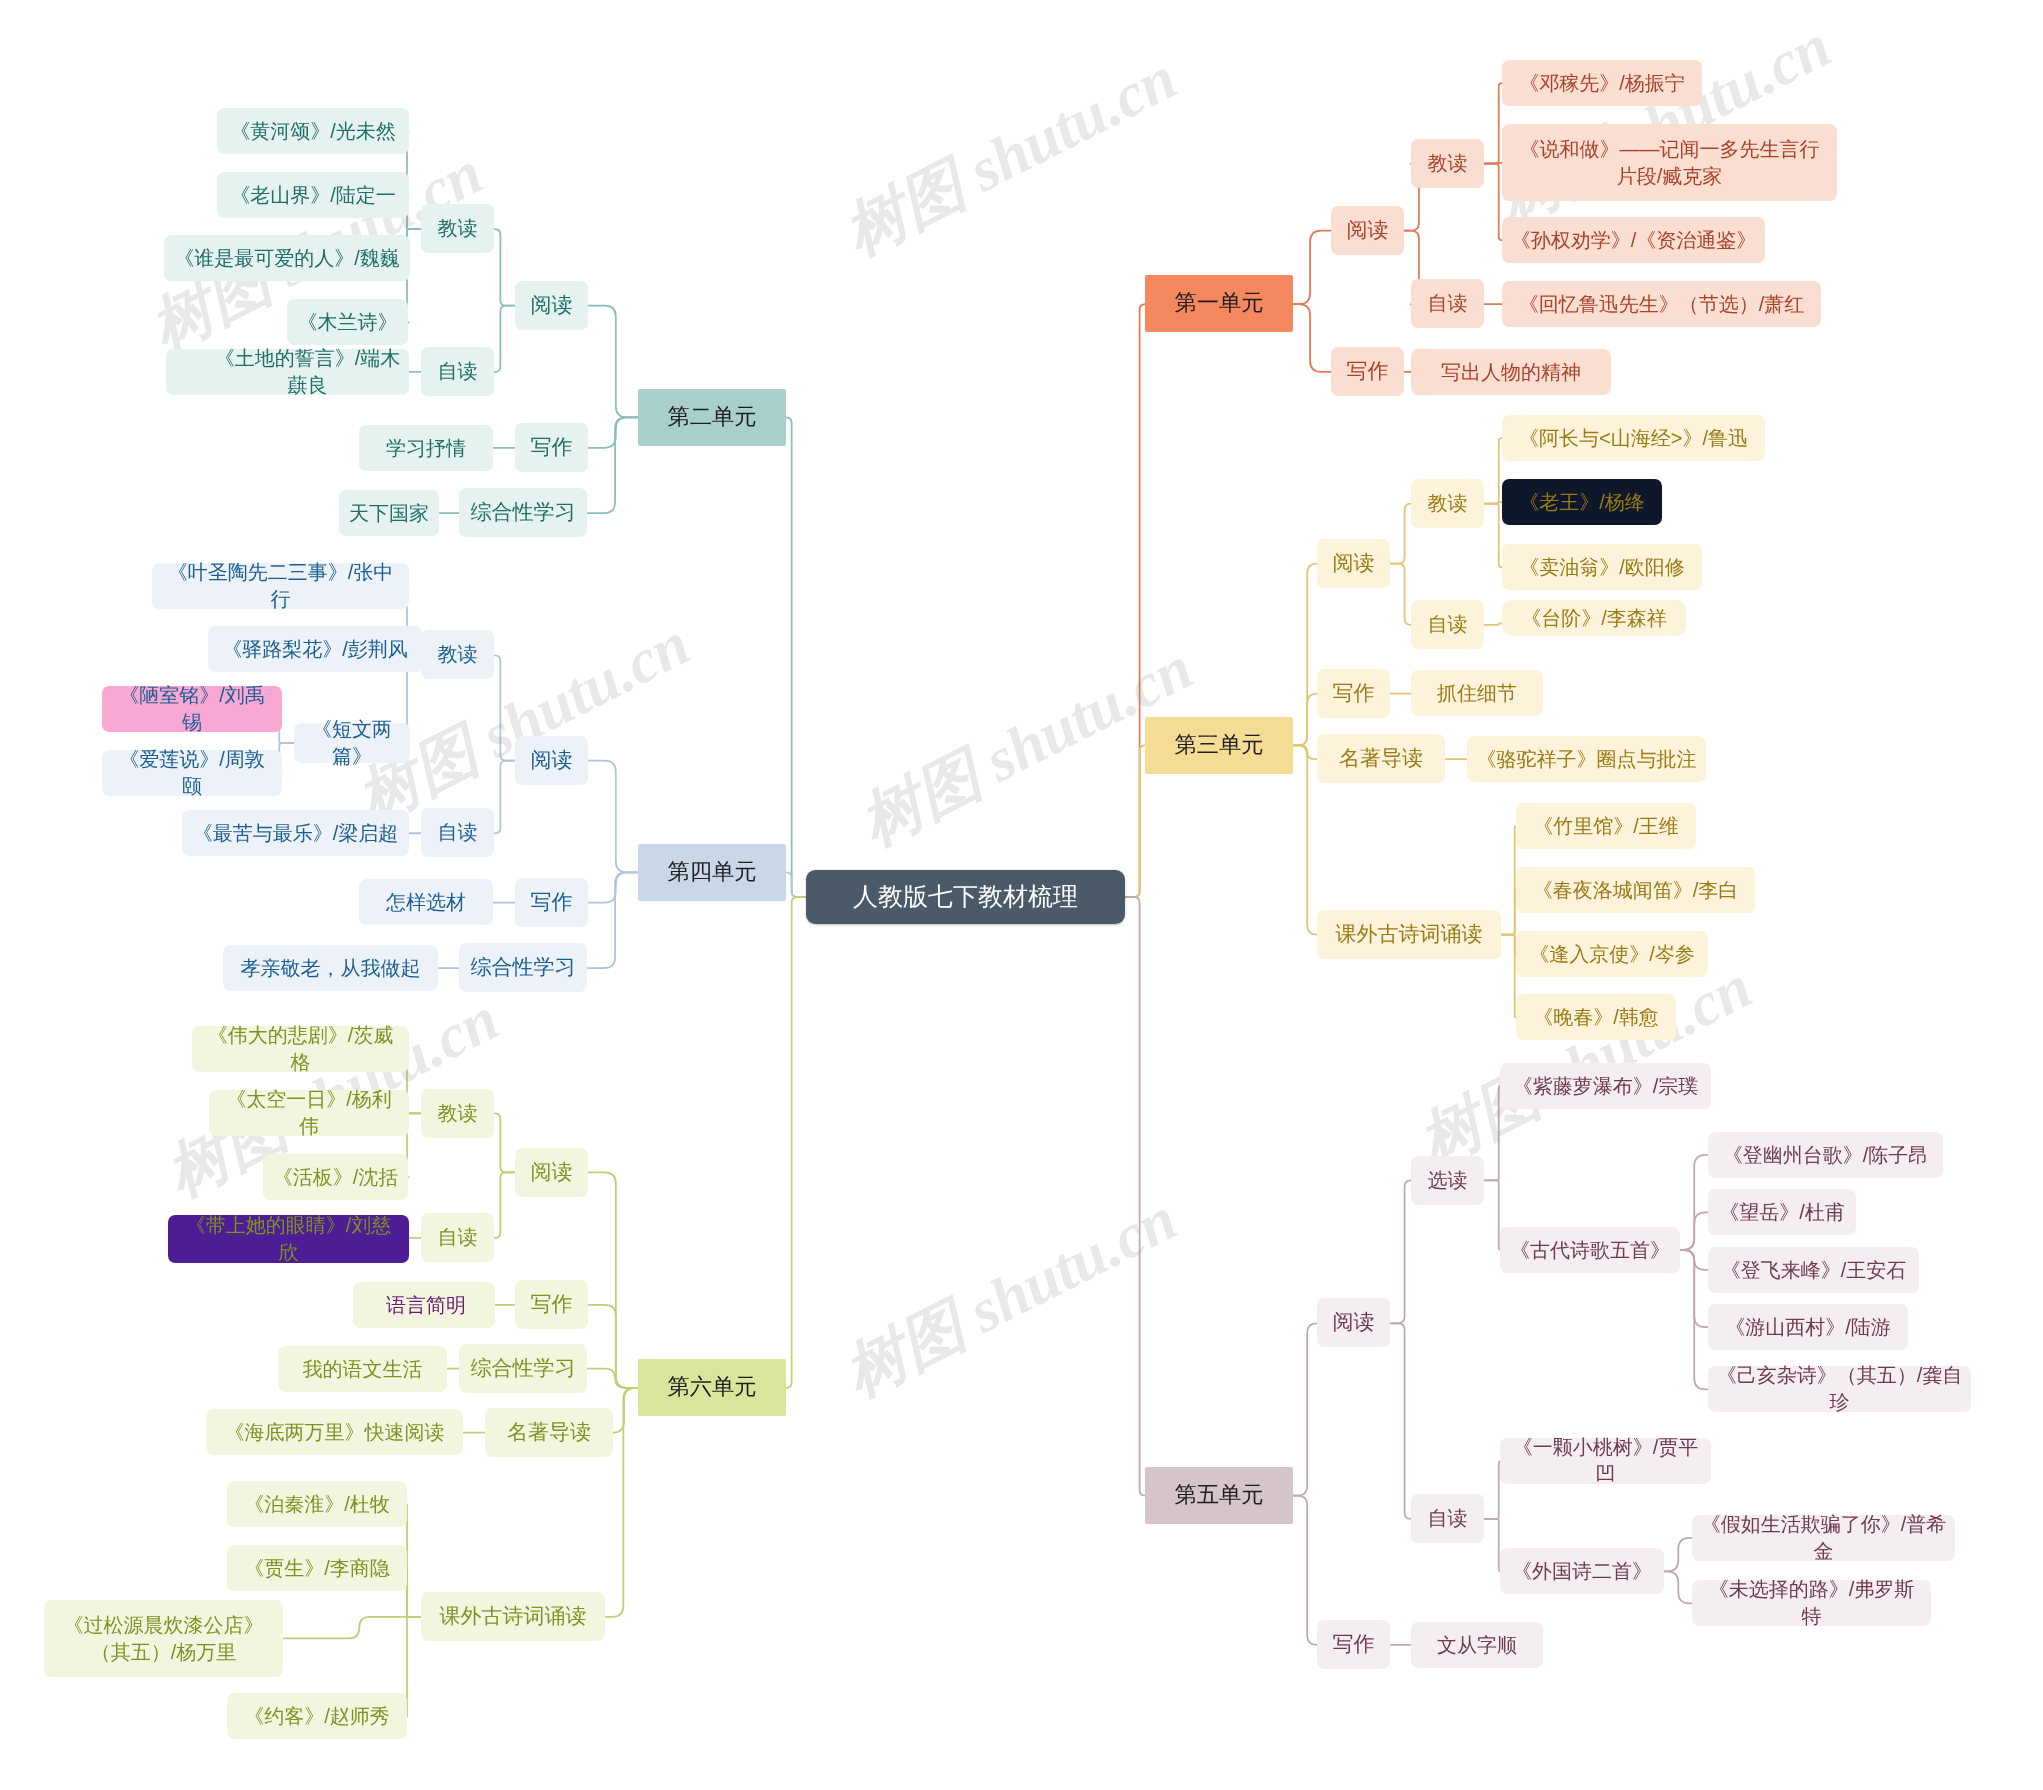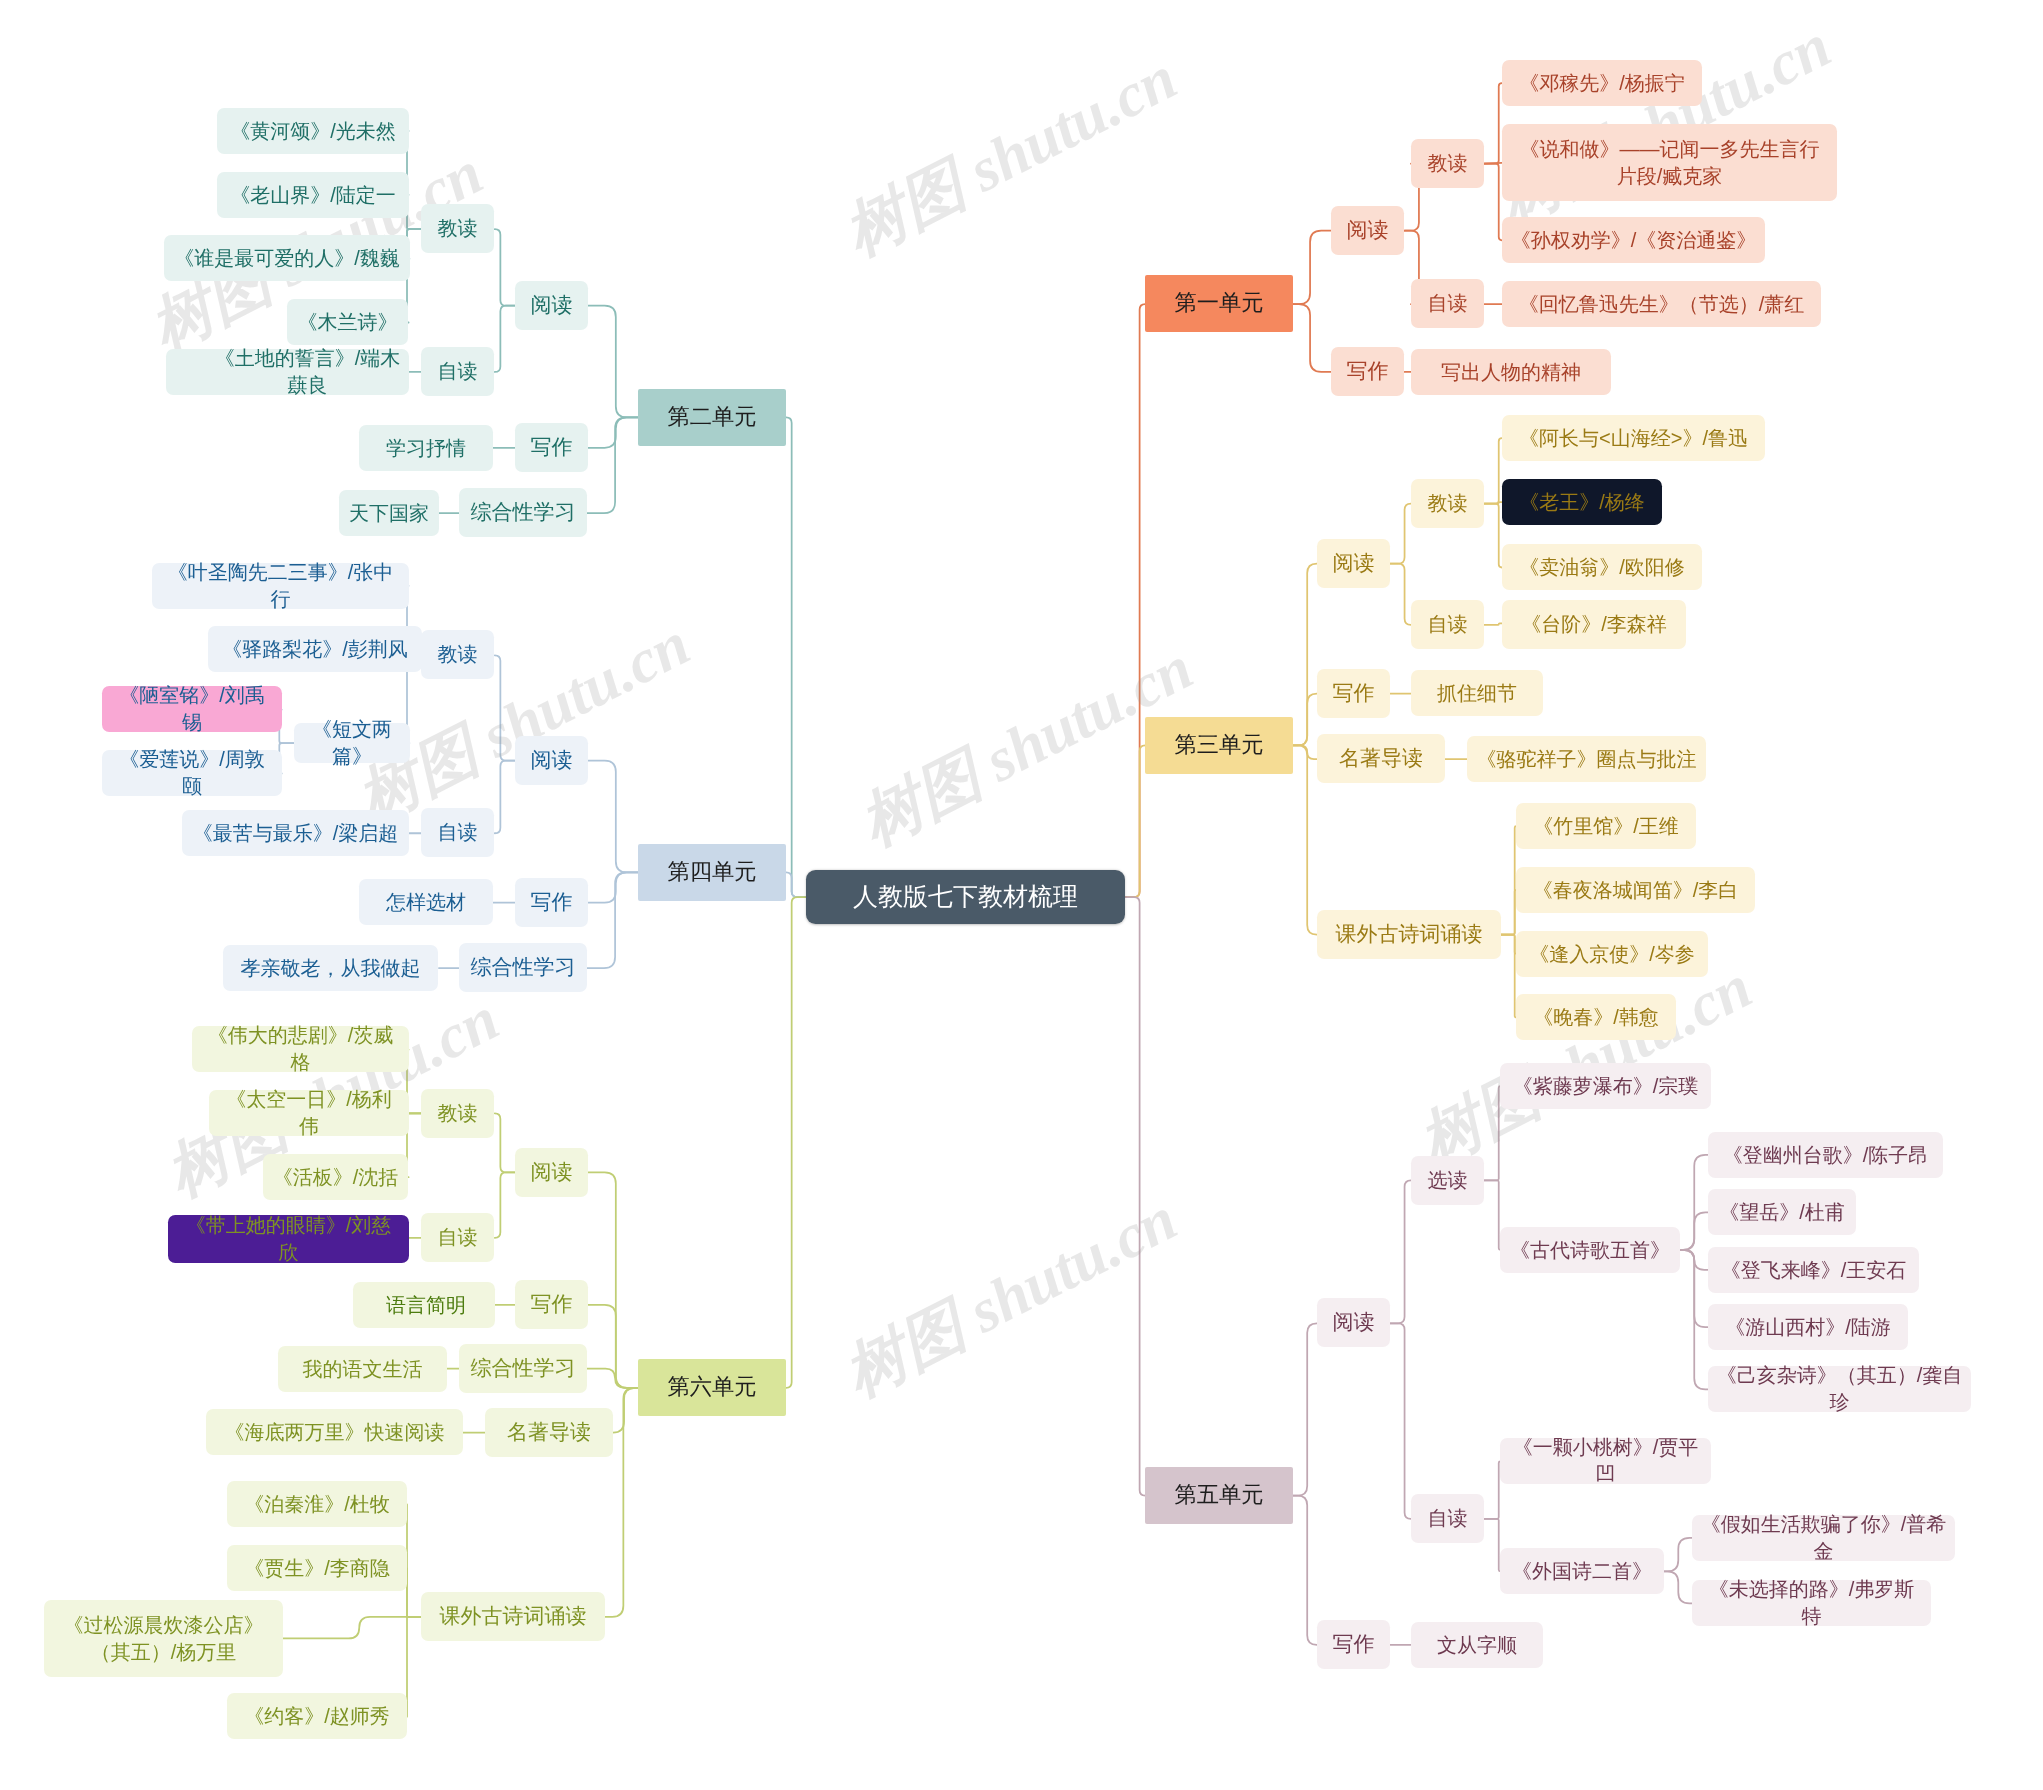--- a/index.html
+++ b/index.html
@@ -155,21 +155,21 @@
       <div class="node unit" style="left: 1145px; top: 717px; width: 148px; height: 57px; background: rgb(245, 220, 148); color: rgb(29, 29, 29);">第三单元</div>
       <div class="node lvl2" style="left: 1317px; top: 539px; width: 73px; height: 49px; background: rgb(252, 243, 218); color: rgb(154, 122, 20);">阅读</div>
       <div class="node lvl2" style="left: 1317px; top: 669px; width: 73px; height: 49px; background: rgb(252, 243, 218); color: rgb(154, 122, 20);">写作</div>
       <div class="node lvl2" style="left: 1317px; top: 734px; width: 128px; height: 49px; background: rgb(252, 243, 218); color: rgb(154, 122, 20);">名著导读</div>
       <div class="node lvl2" style="left: 1317px; top: 910px; width: 184px; height: 49px; background: rgb(252, 243, 218); color: rgb(154, 122, 20);">课外古诗词诵读</div>
       <div class="node lvl3" style="left: 1411px; top: 479px; width: 73px; height: 49px; background: rgb(252, 243, 218); color: rgb(154, 122, 20);">教读</div>
       <div class="node lvl3" style="left: 1411px; top: 600px; width: 73px; height: 49px; background: rgb(252, 243, 218); color: rgb(154, 122, 20);">自读</div>
       <div class="node lvl4" style="left: 1502px; top: 415px; width: 263px; height: 46px; background: rgb(252, 243, 218); color: rgb(154, 122, 20);">《阿长与&lt;山海经&gt;》/鲁迅</div>
       <div class="node lvl4" style="left: 1502px; top: 479px; width: 160px; height: 46px; background: #0f172a; color: rgb(154, 122, 20);">《老王》/杨绛</div>
       <div class="node lvl4" style="left: 1502px; top: 544px; width: 200px; height: 46px; background: rgb(252, 243, 218); color: rgb(154, 122, 20);">《卖油翁》/欧阳修</div>
-      <div class="node lvl4" style="left: 1502px; top: 600px; width: 184px; height: 49px; background: rgb(252, 243, 218); color: rgb(154, 122, 20);">《台阶》/李森祥</div>
+      <div class="node lvl4" style="left: 1502px; top: 600px; width: 184px; height: 36px; background: rgb(252, 243, 218); color: rgb(154, 122, 20); border-radius: 10px;">《台阶》/李森祥</div>
       <div class="node lvl4" style="left: 1411px; top: 670px; width: 132px; height: 46px; background: rgb(252, 243, 218); color: rgb(154, 122, 20);">抓住细节</div>
       <div class="node lvl4" style="left: 1467px; top: 736px; width: 239px; height: 46px; background: rgb(252, 243, 218); color: rgb(154, 122, 20);">《骆驼祥子》圈点与批注</div>
       <div class="node lvl4" style="left: 1516px; top: 803px; width: 180px; height: 46px; background: rgb(252, 243, 218); color: rgb(154, 122, 20);">《竹里馆》/王维</div>
       <div class="node lvl4" style="left: 1516px; top: 867px; width: 239px; height: 46px; background: rgb(252, 243, 218); color: rgb(154, 122, 20);">《春夜洛城闻笛》/李白</div>
       <div class="node lvl4" style="left: 1516px; top: 931px; width: 192px; height: 46px; background: rgb(252, 243, 218); color: rgb(154, 122, 20);">《逢入京使》/岑参</div>
       <div class="node lvl4" style="left: 1516px; top: 994px; width: 160px; height: 46px; background: rgb(252, 243, 218); color: rgb(154, 122, 20);">《晚春》/韩愈</div>
       <div class="node unit" style="left: 1145px; top: 1467px; width: 148px; height: 57px; background: rgb(213, 196, 204); color: rgb(29, 29, 29);">第五单元</div>
       <div class="node lvl2" style="left: 1317px; top: 1298px; width: 73px; height: 49px; background: rgb(245, 238, 241); color: rgb(110, 58, 80);">阅读</div>
       <div class="node lvl2" style="left: 1317px; top: 1620px; width: 73px; height: 49px; background: rgb(245, 238, 241); color: rgb(110, 58, 80);">写作</div>
       <div class="node lvl3" style="left: 1411px; top: 1156px; width: 73px; height: 49px; background: rgb(245, 238, 241); color: rgb(110, 58, 80);">选读</div>
@@ -218,21 +218,21 @@
       <div class="node lvl2" style="left: 515px; top: 1280px; width: 73px; height: 49px; background: rgb(242, 246, 223); color: rgb(126, 146, 35);">写作</div>
       <div class="node lvl2" style="left: 459px; top: 1344px; width: 128px; height: 49px; background: rgb(242, 246, 223); color: rgb(126, 146, 35);">综合性学习</div>
       <div class="node lvl2" style="left: 485px; top: 1408px; width: 128px; height: 49px; background: rgb(242, 246, 223); color: rgb(126, 146, 35);">名著导读</div>
       <div class="node lvl2" style="left: 421px; top: 1592px; width: 184px; height: 49px; background: rgb(242, 246, 223); color: rgb(126, 146, 35);">课外古诗词诵读</div>
       <div class="node lvl3" style="left: 421px; top: 1089px; width: 73px; height: 49px; background: rgb(242, 246, 223); color: rgb(126, 146, 35);">教读</div>
       <div class="node lvl3" style="left: 421px; top: 1213px; width: 73px; height: 49px; background: rgb(242, 246, 223); color: rgb(126, 146, 35);">自读</div>
       <div class="node lvl4" style="left: 192px; top: 1026px; width: 217px; height: 46px; background: rgb(242, 246, 223); color: rgb(126, 146, 35);">《伟大的悲剧》/茨威格</div>
       <div class="node lvl4" style="left: 209px; top: 1090px; width: 200px; height: 46px; background: rgb(242, 246, 223); color: rgb(126, 146, 35);">《太空一日》/杨利伟</div>
       <div class="node lvl4" style="left: 263px; top: 1154px; width: 145px; height: 46px; background: rgb(242, 246, 223); color: rgb(126, 146, 35);">《活板》/沈括</div>
       <div class="node lvl4" style="left: 168px; top: 1215px; width: 241px; height: 48px; background: #4c1d95; color: rgb(126, 146, 35);">《带上她的眼睛》/刘慈欣</div>
-      <div class="node lvl4" style="left: 353px; top: 1282px; width: 142px; height: 46px; background: rgb(242, 246, 223); color: #4d7c0f; padding-left: 12px;">语言简明</div>
+      <div class="node lvl4" style="left: 353px; top: 1282px; width: 142px; height: 46px; background: rgb(242, 246, 223); color: #701a75; padding-left: 12px;">语言简明</div>
       <div class="node lvl4" style="left: 278px; top: 1346px; width: 169px; height: 46px; background: rgb(242, 246, 223); color: rgb(126, 146, 35);">我的语文生活</div>
       <div class="node lvl4" style="left: 206px; top: 1409px; width: 257px; height: 46px; background: rgb(242, 246, 223); color: rgb(126, 146, 35);">《海底两万里》快速阅读</div>
       <div class="node lvl4" style="left: 227px; top: 1481px; width: 180px; height: 46px; background: rgb(242, 246, 223); color: rgb(126, 146, 35);">《泊秦淮》/杜牧</div>
       <div class="node lvl4" style="left: 227px; top: 1545px; width: 180px; height: 46px; background: rgb(242, 246, 223); color: rgb(126, 146, 35);">《贾生》/李商隐</div>
       <div class="node lvl4" style="left: 44px; top: 1600px; width: 239px; height: 77px; background: rgb(242, 246, 223); color: rgb(126, 146, 35);">《过松源晨炊漆公店》（其五）/杨万里</div>
       <div class="node lvl4" style="left: 227px; top: 1693px; width: 180px; height: 46px; background: rgb(242, 246, 223); color: rgb(126, 146, 35);">《约客》/赵师秀</div>
     </div>
 </div>
 
 

